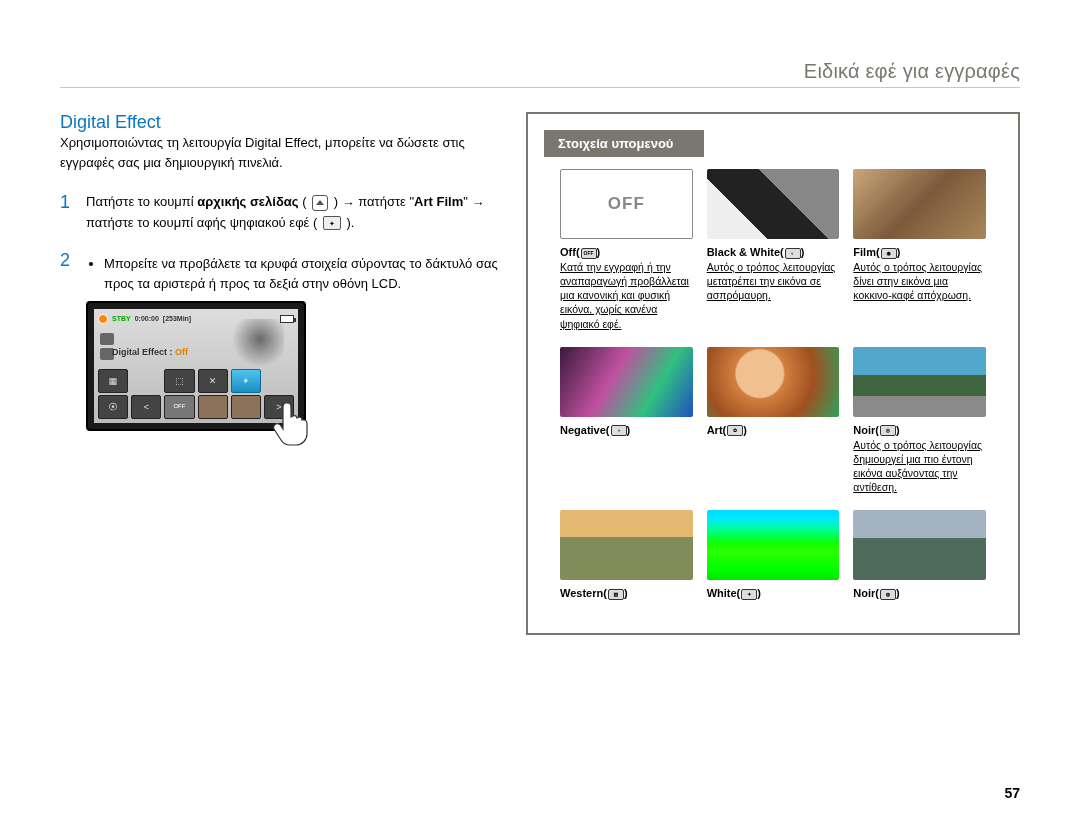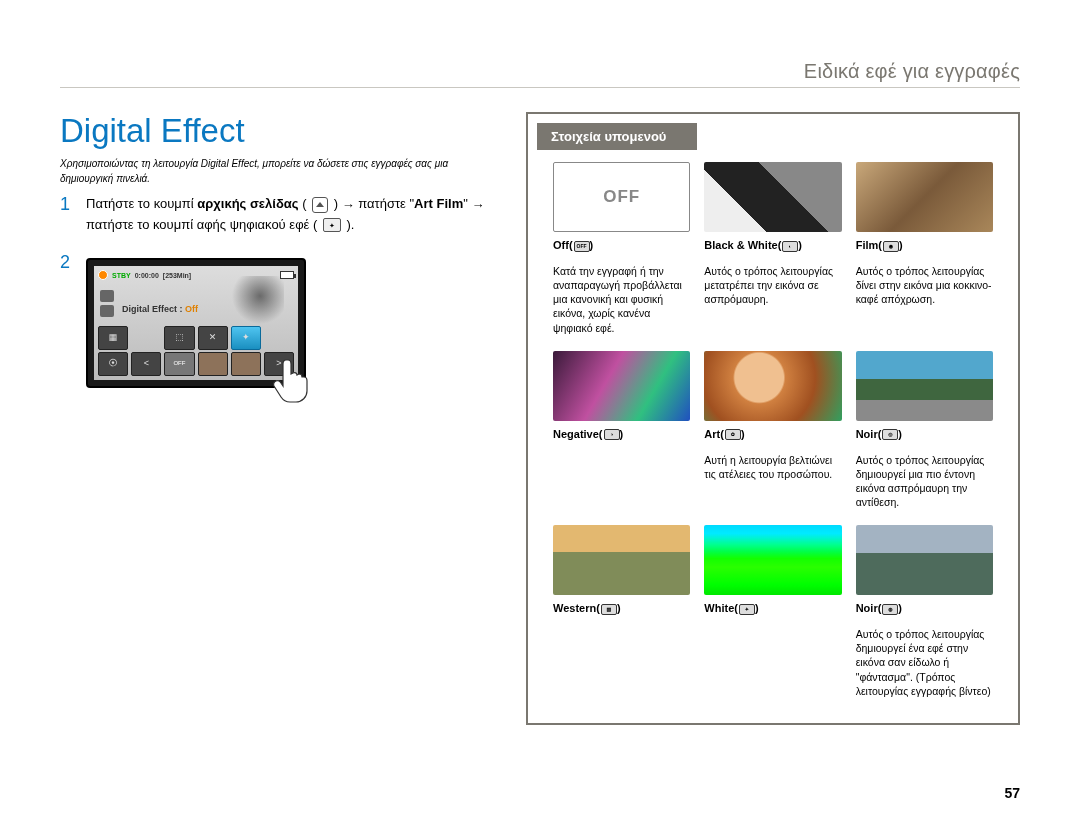--- a/index.html
+++ b/index.html
@@ -23,30 +23,29 @@
   }
   .columns {
     display: flex;
     gap: 26px;
   }
   .left-col {
     width: 440px;
     flex-shrink: 0;
   }
   h1.section-title {
-    font-size: 33px;
+    font-size: 18px;
     font-weight: 400;
     color: #0a78c1;
-    margin-bottom: 6px;
+    margin-bottom: 0;
   }
   .intro {
-    font-size: 10px;
+    font-size: 13px;
     line-height: 1.5;
-    margin-bottom: 8px;
-    font-style: italic;
+    margin-bottom: 20px;
   }
   ol.steps { list-style: none; }
   ol.steps > li {
     display: flex;
     gap: 10px;
     font-size: 13px;
     line-height: 1.6;
     margin-bottom: 16px;
   }
   .step-num {
@@ -106,21 +105,21 @@
     position: absolute; top: 4px; left: 4px; right: 4px;
     display: flex; align-items: center; gap: 4px;
     font-size: 7px; font-weight: bold;
   }
   .rec-dot { width:10px; height:10px; border-radius:50%; background:#f80; border:1px solid #fff; }
   .stby { color:#0a0; }
   .time { color:#333; }
   .batt { margin-left:auto; width:14px; height:8px; border:1px solid #333; background:#fff; position:relative; }
   .batt::after { content:''; position:absolute; right:-3px; top:2px; width:2px; height:4px; background:#333; }
   .lcd-label {
-    position:absolute; top:36px; left:28px; font-size:9px; font-weight:bold;
+    position:absolute; top:36px; left:18px; font-size:9px; font-weight:bold;
   }
   .lcd-label .de { color:#333; }
   .lcd-label .off { color:#e08000; }
   .lcd-silhouette {
     position:absolute; right:14px; top:10px; width:60px; height:50px;
     background: radial-gradient(circle at 60% 40%, rgba(0,0,0,0.5) 0%, transparent 60%);
   }
   .lcd-toolbar {
     position:absolute; left:4px; right:4px; bottom:4px;
     display:flex; gap:3px;
@@ -138,21 +137,21 @@
   }
   .side-ico { width:14px; height:12px; background:#666; border-radius:2px; }
   .hand {
     position:absolute; right:-14px; bottom:-18px; width:50px; height:50px;
   }
   .hand svg { width:100%; height:100%; }
 
   
   .right-panel {
     border: 2px solid #7a7770;
-    padding: 9px;
+    padding: 16px;
     width: 516px;
   }
   .rp-header {
     background: #7a7770;
     color: #fff;
     font-size: 13px;
     font-weight: bold;
     padding: 6px 14px;
     width: 160px;
   }
@@ -182,21 +181,21 @@
   .eff-noir { background: linear-gradient(180deg,#5aa0c0 0%,#5aa0c0 40%,#4a6a4a 40%,#4a6a4a 70%,#888 70%); filter:contrast(1.2); }
   .eff-western { background: linear-gradient(180deg,#e0a850 0%,#e0a850 38%,#6a8a4a 38%,#6a8a4a 100%); filter:sepia(0.4); }
   .eff-dazzle { background: linear-gradient(180deg,#30c0ff 0%,#80ff40 60%,#40c020 100%); filter:saturate(2); }
   .eff-ghost { background: linear-gradient(180deg,#9ab 0%,#9ab 40%,#3a5a4a 40%,#3a5a4a 100%); filter:blur(0.4px) opacity(0.9); }
   .eff-title { font-weight: bold; font-size: 11px; }
   .eff-title .mini-icon {
     display:inline-flex; width:16px; height:11px; border:1px solid #333;
     border-radius:2px; vertical-align:middle; margin-left:1px;
     align-items:center; justify-content:center; font-size:5px; background:#ddd;
   }
-  .eff-desc { margin-top: 11px; }
+  .eff-desc { margin-top: 0; text-decoration: underline; }
   .page-num {
     position: absolute;
     right: 60px;
     bottom: 24px;
     font-size: 14px;
     font-weight: bold;
   }
 </style>
 </head>
 <body>
@@ -212,20 +211,23 @@
     <ol class="steps">
       <li>
         <span class="step-num">1</span>
         <span class="step-body">
           <span>Πατήστε το κουμπί </span><b>αρχικής σελίδας</b><span> ( </span><span class="inline-icon home-icon"></span><span> ) → πατήστε "</span><b>Art Film</b><span>" → πατήστε το κουμπί αφής ψηφιακού εφέ ( </span><span class="inline-icon touch-icon">✦</span><span> ).</span>
         </span>
       </li>
       <li>
         <span class="step-num">2</span>
         <span class="step-body">
+          <ul>
+              <li>Μπορείτε να προβάλετε τα κρυφά στοιχεία σύροντας το δάκτυλό σας προς τα αριστερά ή προς τα δεξιά στην οθόνη LCD.</li>
+            </ul>
 
           <div class="lcd-preview">
             <div class="lcd-inner">
               <div class="lcd-topbar">
                 <span class="rec-dot"></span>
                 <span class="stby">STBY</span>
                 <span class="time">0:00:00</span>
                 <span class="time">[253Min]</span>
                 <span class="batt"></span>
               </div>
@@ -283,37 +285,35 @@
         <div class="eff-title"><span>Film</span>(<span class="mini-icon">◉</span>)</div>
         <div class="eff-desc">Αυτός ο τρόπος λειτουργίας δίνει στην εικόνα μια κοκκινο-καφέ απόχρωση.</div>
       </div>
       <div class="effect">
         <div class="eff-img eff-neg"></div>
         <div class="eff-title"><span>Negative</span>(<span class="mini-icon">◑</span>)</div>
       </div>
       <div class="effect">
         <div class="eff-img eff-art"></div>
         <div class="eff-title"><span>Art</span>(<span class="mini-icon">✿</span>)</div>
-        <div class="eff-desc">Αυτή η λειτουργία βελτιώνει τις ατέλειες του προσώπου.</div>
       </div>
       <div class="effect">
         <div class="eff-img eff-noir"></div>
         <div class="eff-title"><span>Noir</span>(<span class="mini-icon">◎</span>)</div>
-        <div class="eff-desc">Αυτός ο τρόπος λειτουργίας δημιουργεί μια πιο έντονη εικόνα ασπρόμαυρη την αντίθεση.</div>
+        <div class="eff-desc">Αυτός ο τρόπος λειτουργίας δημιουργεί μια πιο έντονη εικόνα αυξάνοντας την αντίθεση.</div>
       </div>
       <div class="effect">
         <div class="eff-img eff-western"></div>
         <div class="eff-title"><span>Western</span>(<span class="mini-icon">▧</span>)</div>
       </div>
       <div class="effect">
         <div class="eff-img eff-dazzle"></div>
         <div class="eff-title"><span>White</span>(<span class="mini-icon">✦</span>)</div>
       </div>
       <div class="effect">
         <div class="eff-img eff-ghost"></div>
         <div class="eff-title"><span>Noir</span>(<span class="mini-icon">◍</span>)</div>
-        <div class="eff-desc">Αυτός ο τρόπος λειτουργίας δημιουργεί ένα εφέ στην εικόνα σαν είδωλο ή "φάντασμα". (Τρόπος λειτουργίας εγγραφής βίντεο)</div>
       </div>
     </div>
   </div>
 </div>
 
 <div class="page-num">57</div>
 
 </body></html>

